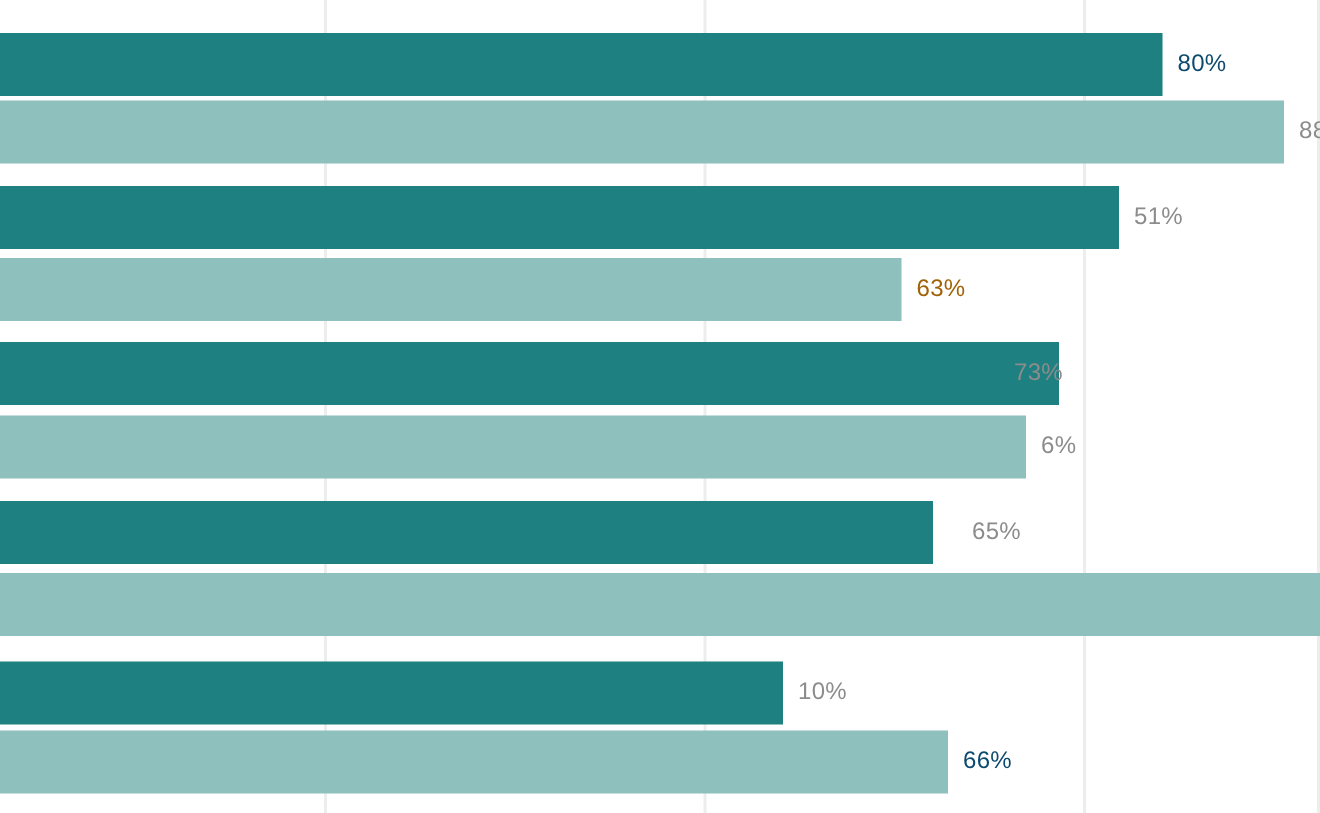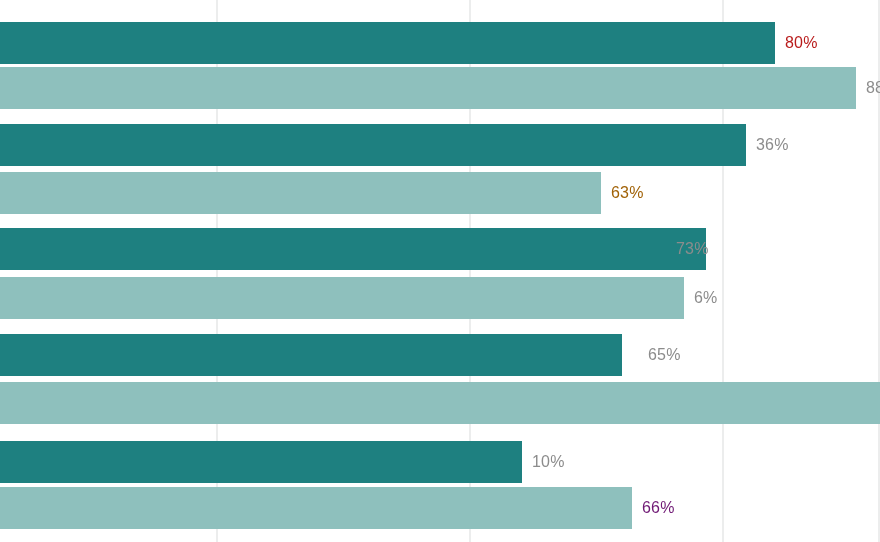--- a/index.html
+++ b/index.html
@@ -79,29 +79,29 @@
   <div class="plot-area">
     <div id="gridlines-layer">
         <div class="gridline" style="left: 216px; background: rgb(236, 237, 237);"></div>
         <div class="gridline" style="left: 469px; background: rgb(236, 237, 237);"></div>
         <div class="gridline" style="left: 722px; background: rgb(236, 237, 237);"></div>
         <div class="gridline" style="left: 878px; background: rgb(236, 237, 237);"></div>
       </div>
     <div id="bars-layer">
         <div class="bar-row" style="top: 22px; width: 880px;">
           <div class="bar series-a" style="width: 775px; background: rgb(30, 128, 128);"></div>
-          <div class="bar-label" style="left: 785px; color: #b91c1c;">80%</div>
+          <div class="bar-label" style="left: 785px; color: #0c4a6e;">80%</div>
         </div>
         <div class="bar-row" style="top: 67px; width: 880px;">
           <div class="bar series-b" style="width: 856px; background: rgb(142, 192, 189);"></div>
           <div class="bar-label" style="left: 866px; color: rgb(140, 140, 140);">88%</div>
         </div>
         <div class="bar-row" style="top: 124px; width: 880px;">
           <div class="bar series-a" style="width: 746px; background: rgb(30, 128, 128);"></div>
-          <div class="bar-label" style="left: 756px; color: rgb(140, 140, 140);">36%</div>
+          <div class="bar-label" style="left: 756px; color: rgb(140, 140, 140);">51%</div>
         </div>
         <div class="bar-row" style="top: 172px; width: 880px;">
           <div class="bar series-b" style="width: 601px; background: rgb(142, 192, 189);"></div>
           <div class="bar-label" style="left: 611px; color: #a16207;">63%</div>
         </div>
         <div class="bar-row" style="top: 228px; width: 880px;">
           <div class="bar series-a" style="width: 706px; background: rgb(30, 128, 128);"></div>
           <div class="bar-label" style="left: 676px; color: rgb(140, 140, 140);">73%</div>
         </div>
         <div class="bar-row" style="top: 277px; width: 880px;">
@@ -114,17 +114,17 @@
         </div>
         <div class="bar-row" style="top: 382px; width: 880px;">
           <div class="bar series-b" style="width: 900px; background: rgb(142, 192, 189);"></div>
         </div>
         <div class="bar-row" style="top: 441px; width: 880px;">
           <div class="bar series-a" style="width: 522px; background: rgb(30, 128, 128);"></div>
           <div class="bar-label" style="left: 532px; color: rgb(140, 140, 140);">10%</div>
         </div>
         <div class="bar-row" style="top: 487px; width: 880px;">
           <div class="bar series-b" style="width: 632px; background: rgb(142, 192, 189);"></div>
-          <div class="bar-label" style="left: 642px; color: #701a75;">66%</div>
+          <div class="bar-label" style="left: 642px; color: #0c4a6e;">66%</div>
         </div>
       </div>
   </div>
 </div>
 
 </body></html>

